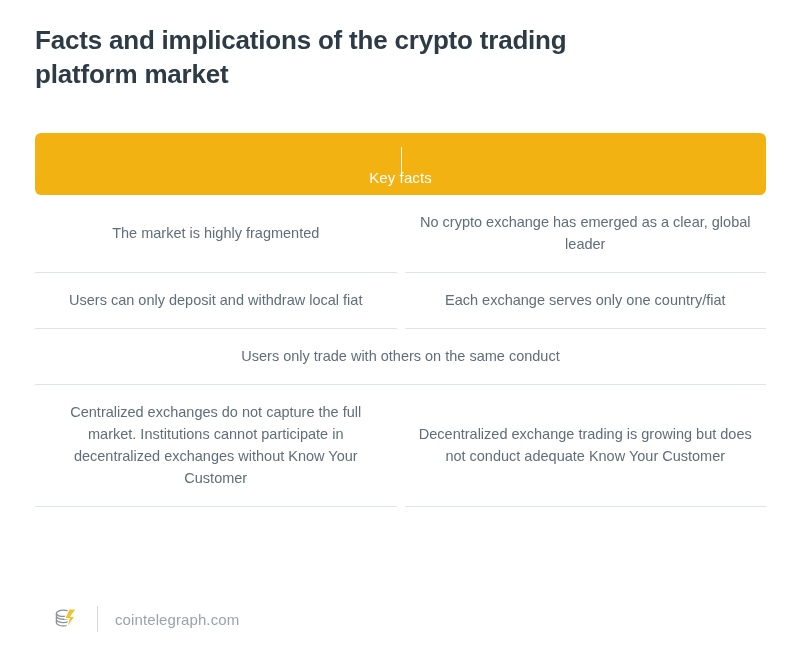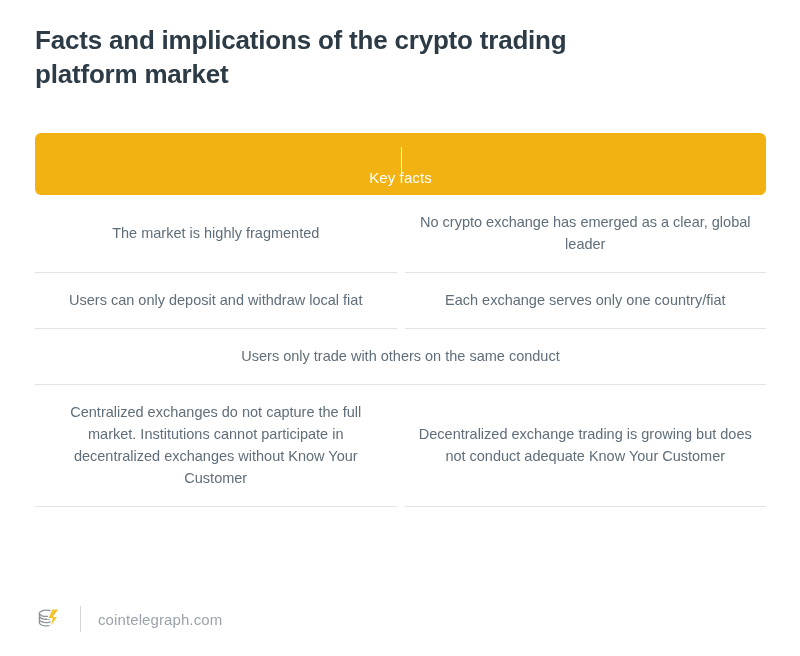--- a/index.html
+++ b/index.html
@@ -86,21 +86,21 @@
     border-bottom: 1px solid #dfe4e8;
     color: #5f6e7a;
     font-size: 14.5px;
     line-height: 1.52;
   }
   .cell span { display: block; }
 
   
   .footer {
     position: absolute;
-    left: 35px;
+    left: 52px;
     bottom: 20px;
     display: flex;
     align-items: center;
     height: 34px;
   }
   .logo-mark {
     width: 28px;
     height: 28px;
     flex: 0 0 28px;
     display: block;

